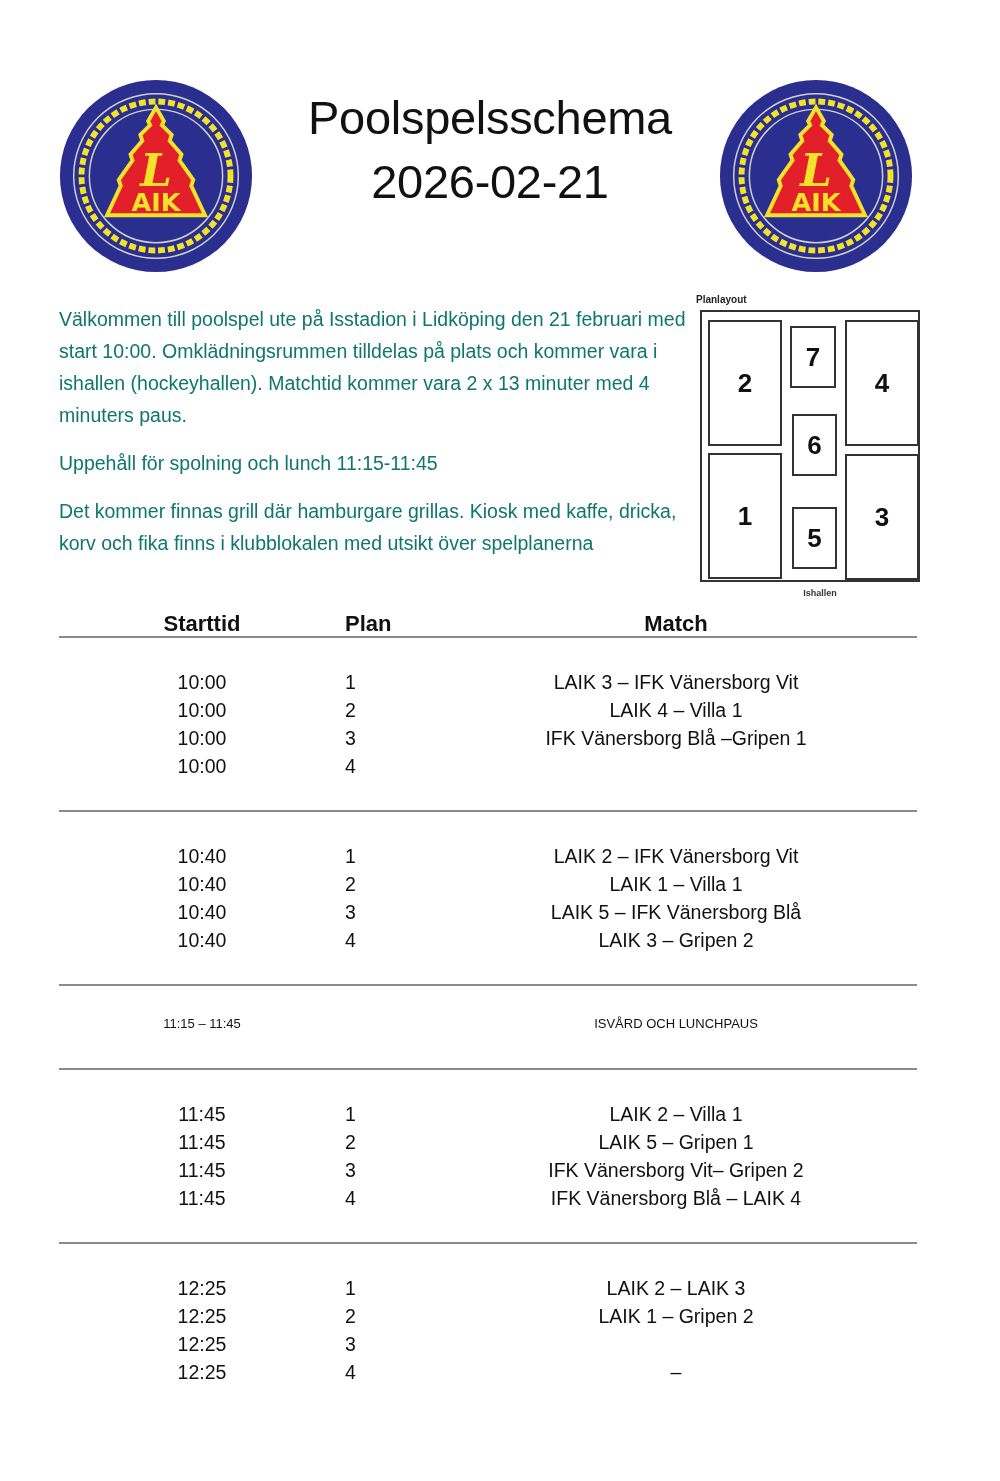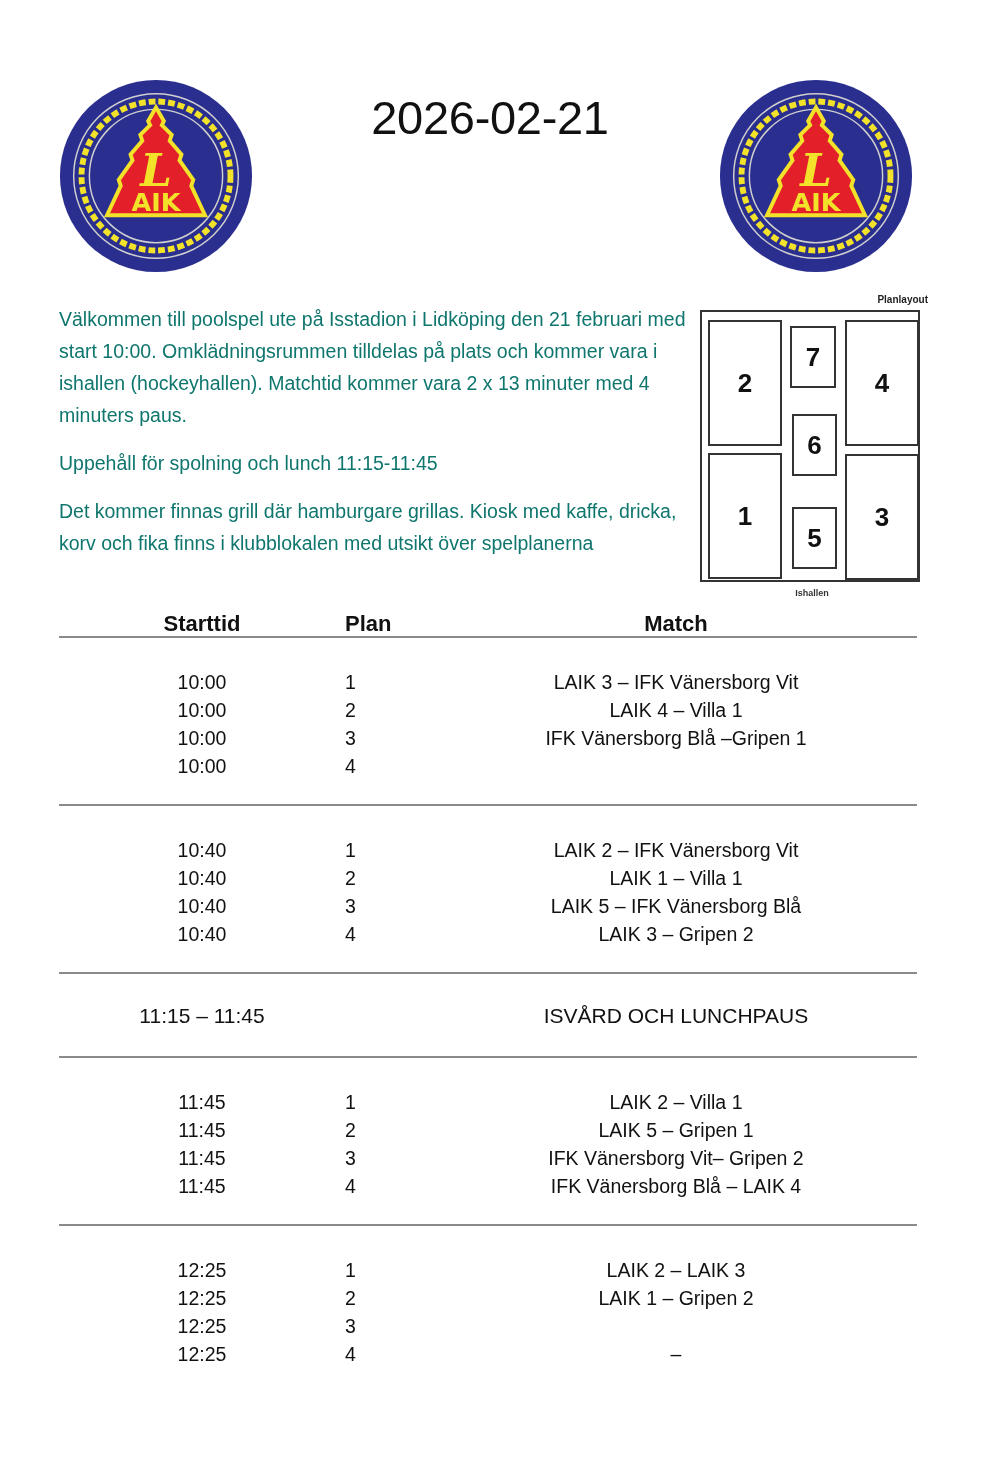--- a/index.html
+++ b/index.html
@@ -7,40 +7,40 @@
          font-family: "Liberation Sans", sans-serif; color: #111; }
   .logo { position: absolute; width: 196px; height: 196px; top: 78px; }
   .logo.left { left: 58px; }
   .logo.right { left: 718px; }
   .title { position: absolute; left: 250px; width: 480px; top: 86px; text-align: center;
            font-size: 47px; line-height: 64px; color: #111; letter-spacing: -0.3px; }
   .intro { position: absolute; left: 59px; top: 303px; width: 630px; font-size: 19.5px;
            line-height: 32px; color: #0f766e; }
   .intro p { margin: 0 0 16px 0; }
   .plan { position: absolute; left: 696px; top: 294px; width: 232px; height: 310px; }
-  .plan-title { position: absolute; top: 0; left: 0; width: 232px; text-align: right;
+  .plan-title { position: absolute; top: 0; left: 0; width: 232px; text-align: left;
                 font-size: 10px; font-weight: bold; color: #222; }
-  .plan-footer { position: absolute; top: 294px; left: 0; width: 232px; text-align: center;
+  .plan-footer { position: absolute; top: 294px; left: 8px; width: 232px; text-align: center;
                  font-size: 9px; font-weight: bold; color: #333; }
   .plan-outer { position: absolute; left: 4px; top: 16px; width: 220px; height: 272px;
                 border: 2px solid #333; box-sizing: border-box; }
   .field { position: absolute; border: 2px solid #333; box-sizing: border-box;
            display: flex; align-items: center; justify-content: center;
            font-weight: bold; font-size: 26px; color: #111; }
   .table { position: absolute; left: 59px; top: 606px; width: 858px; }
   .thead { position: relative; height: 30px; border-bottom: 2px solid #8a8a8a; }
   .col-time { position: absolute; left: 0; width: 286px; text-align: center; }
   .col-plan { position: absolute; left: 286px; width: 90px; }
   .col-match { position: absolute; left: 376px; width: 482px; text-align: center; }
   .thead span { font-weight: bold; font-size: 22px; top: 5px; }
   .row { position: relative; height: 28px; font-size: 19.5px; }
   .row span { top: 2px; }
-  .group { padding-top: 31px; padding-bottom: 23px; border-bottom: 2px solid #8a8a8a; }
+  .group { padding-top: 31px; padding-bottom: 29px; border-bottom: 2px solid #8a8a8a; }
   .group.last { border-bottom: none; }
-  .pause { position: relative; height: 82px; border-bottom: 2px solid #8a8a8a; font-size: 21px; }
+  .pause { position: relative; height: 82px; border-bottom: 2px solid #8a8a8a; font-size: 13px; }
   .pause span { top: 30px; }
 </style>
 </head>
 <body>
 
 <svg class="logo left" viewBox="0 0 200 200">
   <circle cx="100" cy="100" r="98" fill="#2a2f8f"></circle>
   <circle cx="100" cy="100" r="84" fill="none" stroke="#cfcfcf" stroke-width="1.5"></circle>
   <circle cx="100" cy="100" r="76" fill="none" stroke="#f2e32a" stroke-width="6" stroke-dasharray="7 3"></circle>
   <circle cx="100" cy="100" r="68" fill="none" stroke="#cfcfcf" stroke-width="1.5"></circle>
@@ -52,20 +52,21 @@
   <circle cx="100" cy="100" r="98" fill="#2a2f8f"></circle>
   <circle cx="100" cy="100" r="84" fill="none" stroke="#cfcfcf" stroke-width="1.5"></circle>
   <circle cx="100" cy="100" r="76" fill="none" stroke="#f2e32a" stroke-width="6" stroke-dasharray="7 3"></circle>
   <circle cx="100" cy="100" r="68" fill="none" stroke="#cfcfcf" stroke-width="1.5"></circle>
   <path d="M100 30 L108 44 L106 48 L116 58 L114 64 L126 78 L124 84 L138 104 L136 110 L150 140 L50 140 L64 110 L62 104 L76 84 L74 78 L86 64 L84 58 L94 48 L92 44 Z" fill="#e3202a" stroke="#f2e32a" stroke-width="4"></path>
   <text x="100" y="110" text-anchor="middle" font-family="DejaVu Serif, serif" font-style="italic" font-weight="bold" font-size="46" fill="#f2e32a">L</text>
   <text x="100" y="136" text-anchor="middle" font-family="DejaVu Sans, sans-serif" font-weight="bold" font-size="26" fill="#f2e32a">AIK</text>
 </svg>
 
 <div class="title">
+  <div>Poolspelsschema</div>
   <div>2026-02-21</div>
 </div>
 
 <div class="intro">
   <p>Välkommen till poolspel ute på Isstadion i Lidköping den 21 februari med start 10:00. Omklädningsrummen tilldelas på plats och kommer vara i ishallen (hockeyhallen). Matchtid kommer vara 2 x 13 minuter med 4 minuters paus.</p>
   <p>Uppehåll för spolning och lunch 11:15-11:45</p>
   <p>Det kommer finnas grill där hamburgare grillas. Kiosk med kaffe, dricka, korv och fika finns i klubblokalen med utsikt över spelplanerna</p>
 </div>
 
 <div class="plan">

